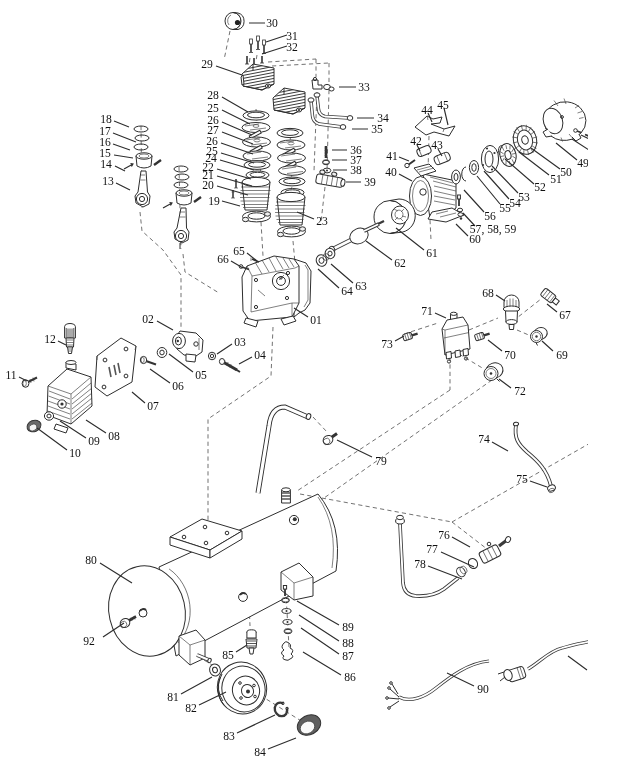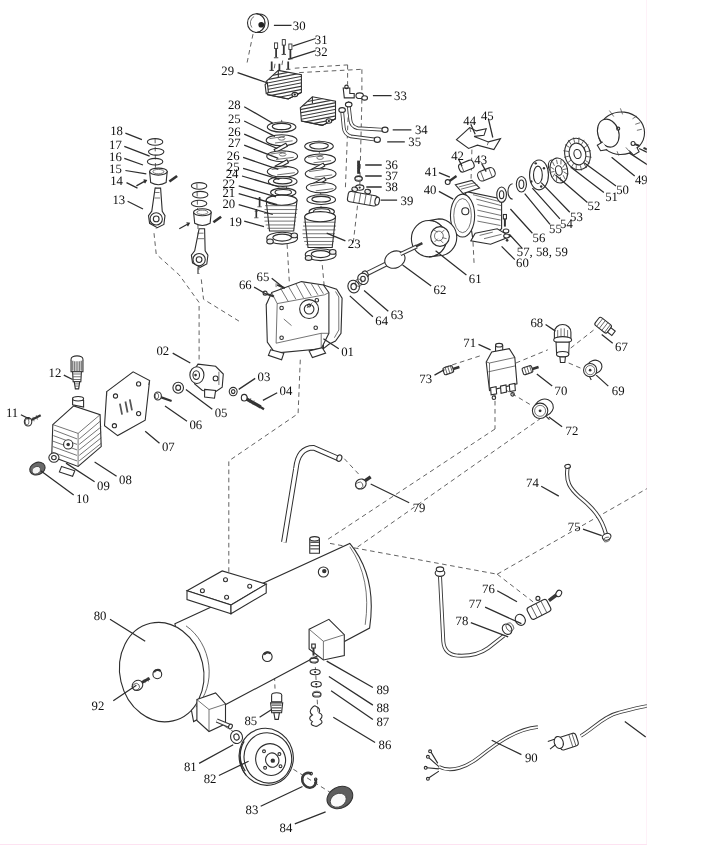--- a/index.html
+++ b/index.html
@@ -1,15 +1,15 @@
 <!DOCTYPE html>
 <html><head><meta charset="utf-8">
 <style>
 html,body{margin:0;padding:0;background:#fff;}
-#wrap{width:588px;height:768px;position:relative;background:#f9a8d4;overflow:hidden;}
+#wrap{width:588px;height:768px;position:relative;background:#a21caf;overflow:hidden;}
 text{font-family:"Liberation Serif",serif;font-size:11.6px;fill:#111;}
 .ld{stroke:#2e2e2e;stroke-width:1.15;fill:none;}
 .dsh{stroke:#585858;stroke-width:0.85;fill:none;stroke-dasharray:4.2 3.2;}
 .p{stroke:#2e2e2e;stroke-width:1;fill:none;}
 .pw{stroke:#2e2e2e;stroke-width:1;fill:#ffffff;}
 .pg{stroke:#2e2e2e;stroke-width:1;fill:#efefef;}
 .thin{stroke:#3d3d3d;stroke-width:0.65;fill:none;}
 </style></head><body>
 <div id="wrap">
 <svg width="640" height="768" viewBox="0 0 640 768">

